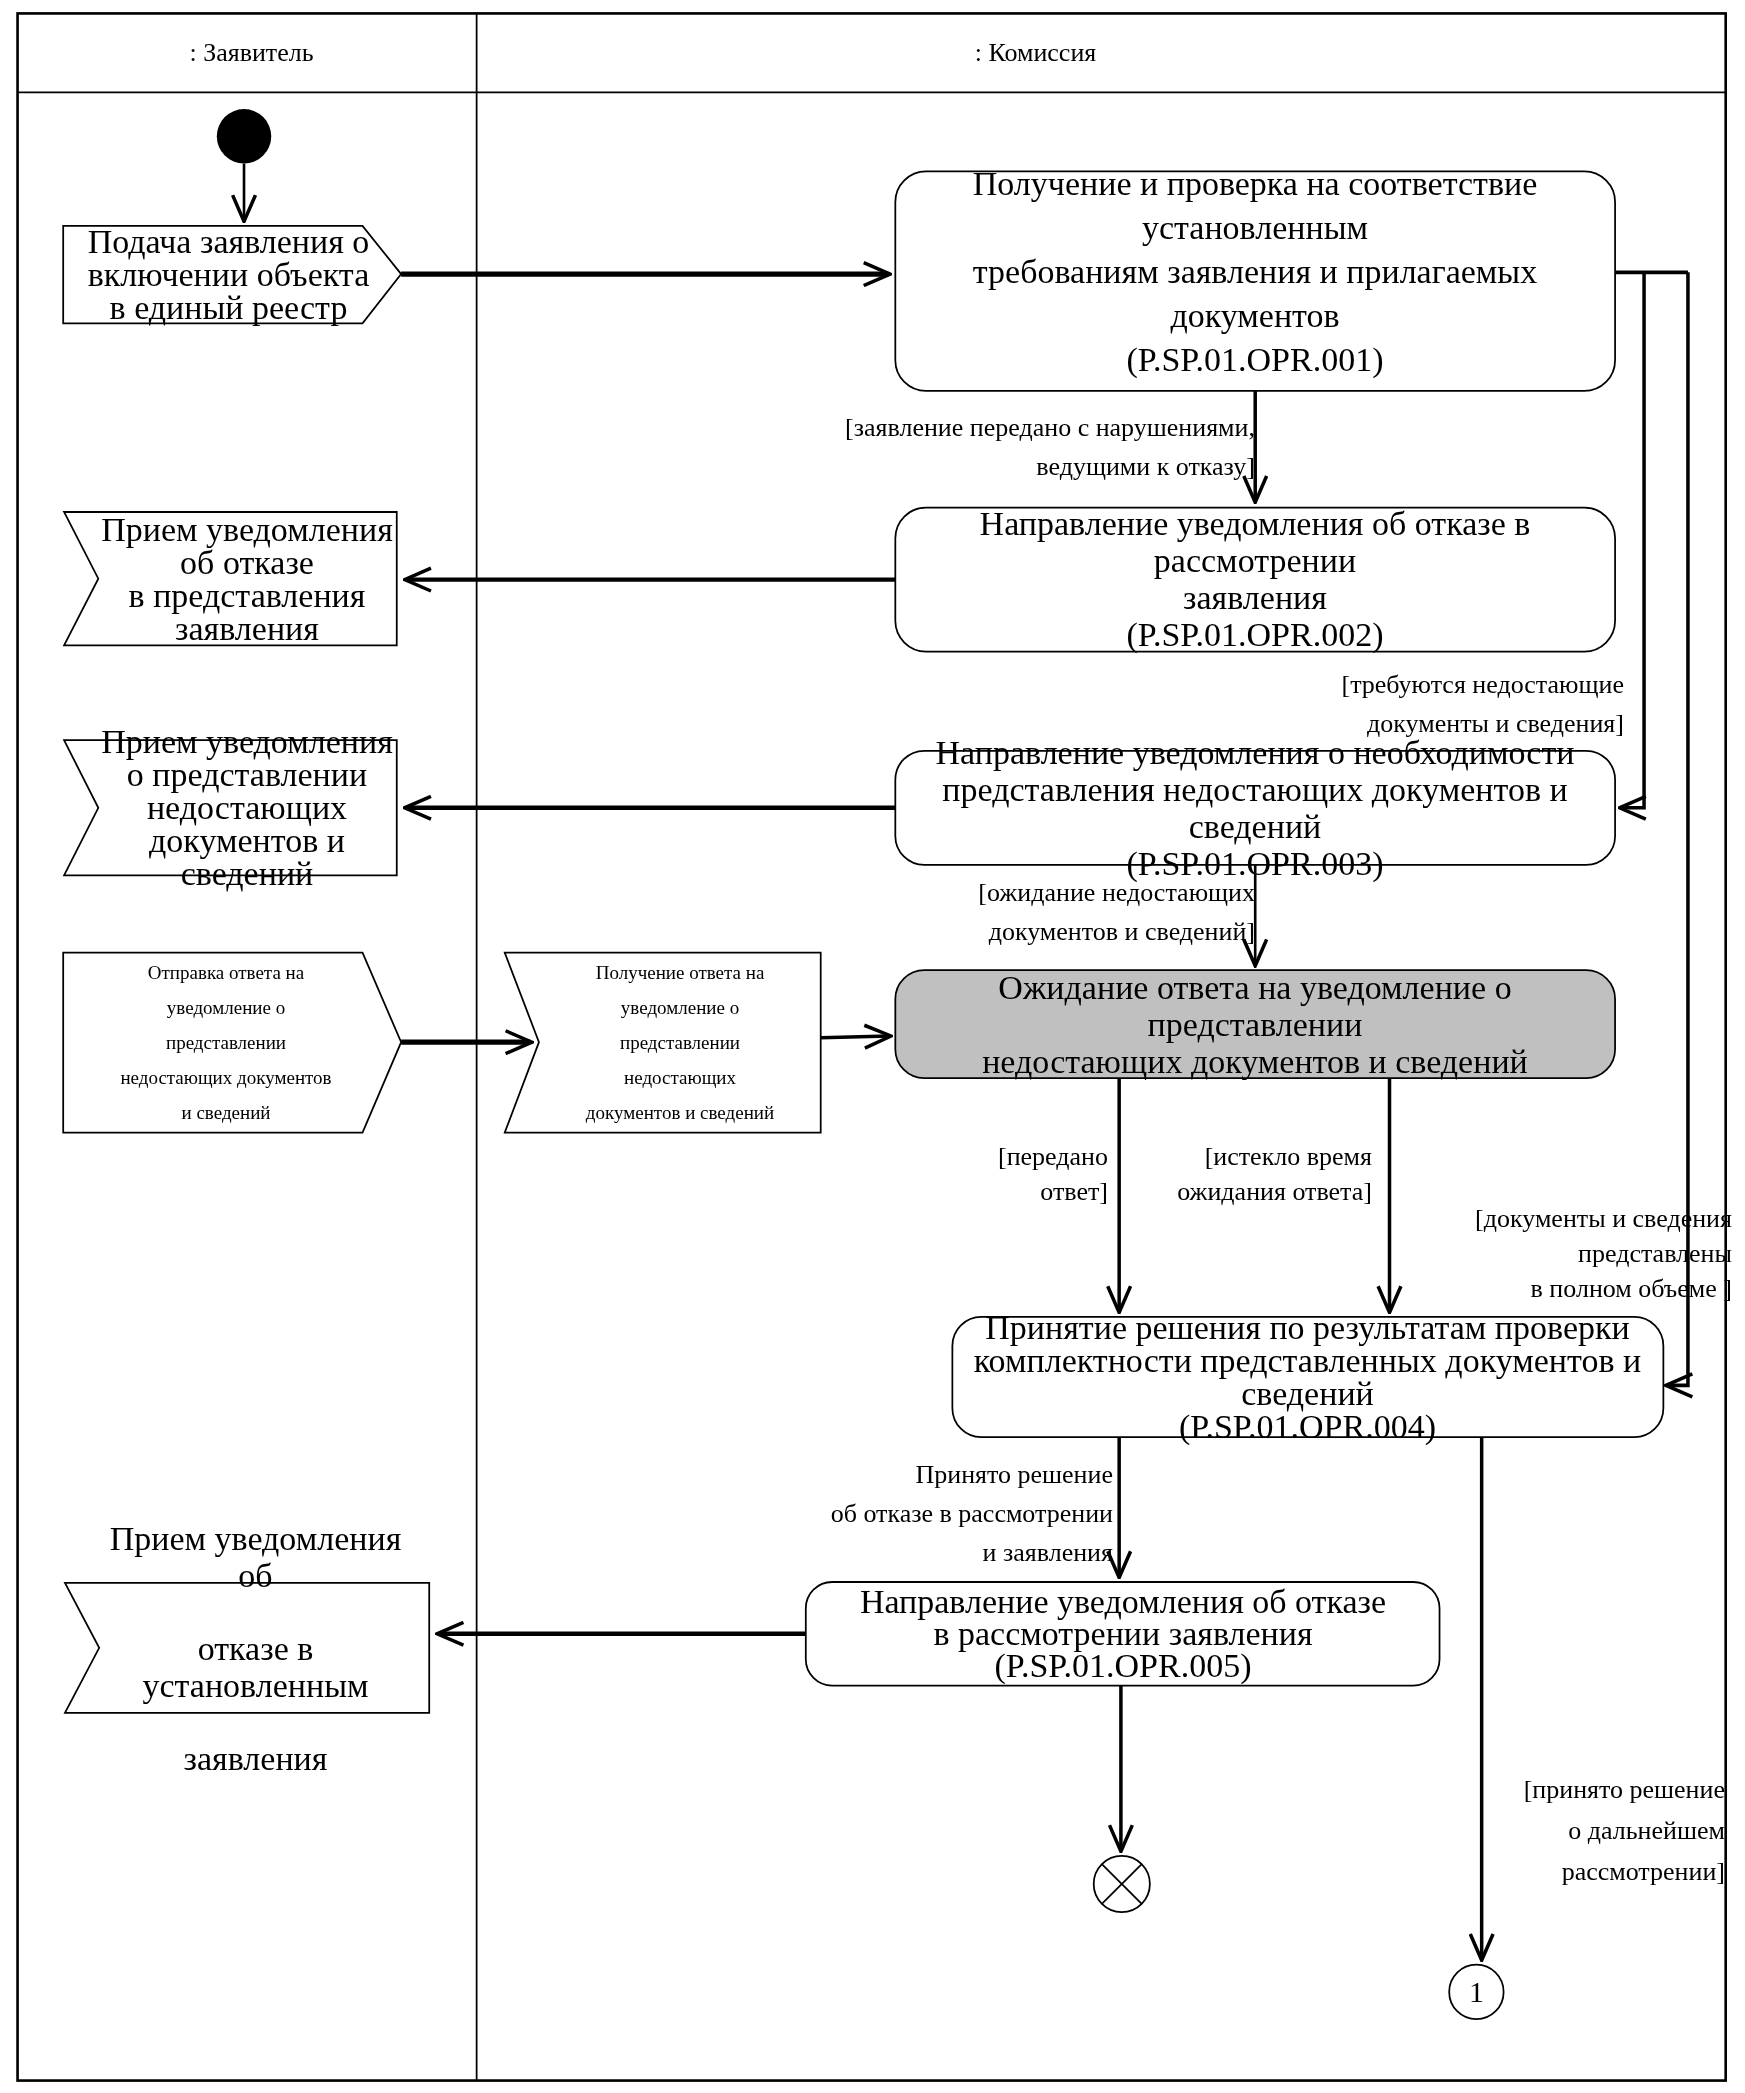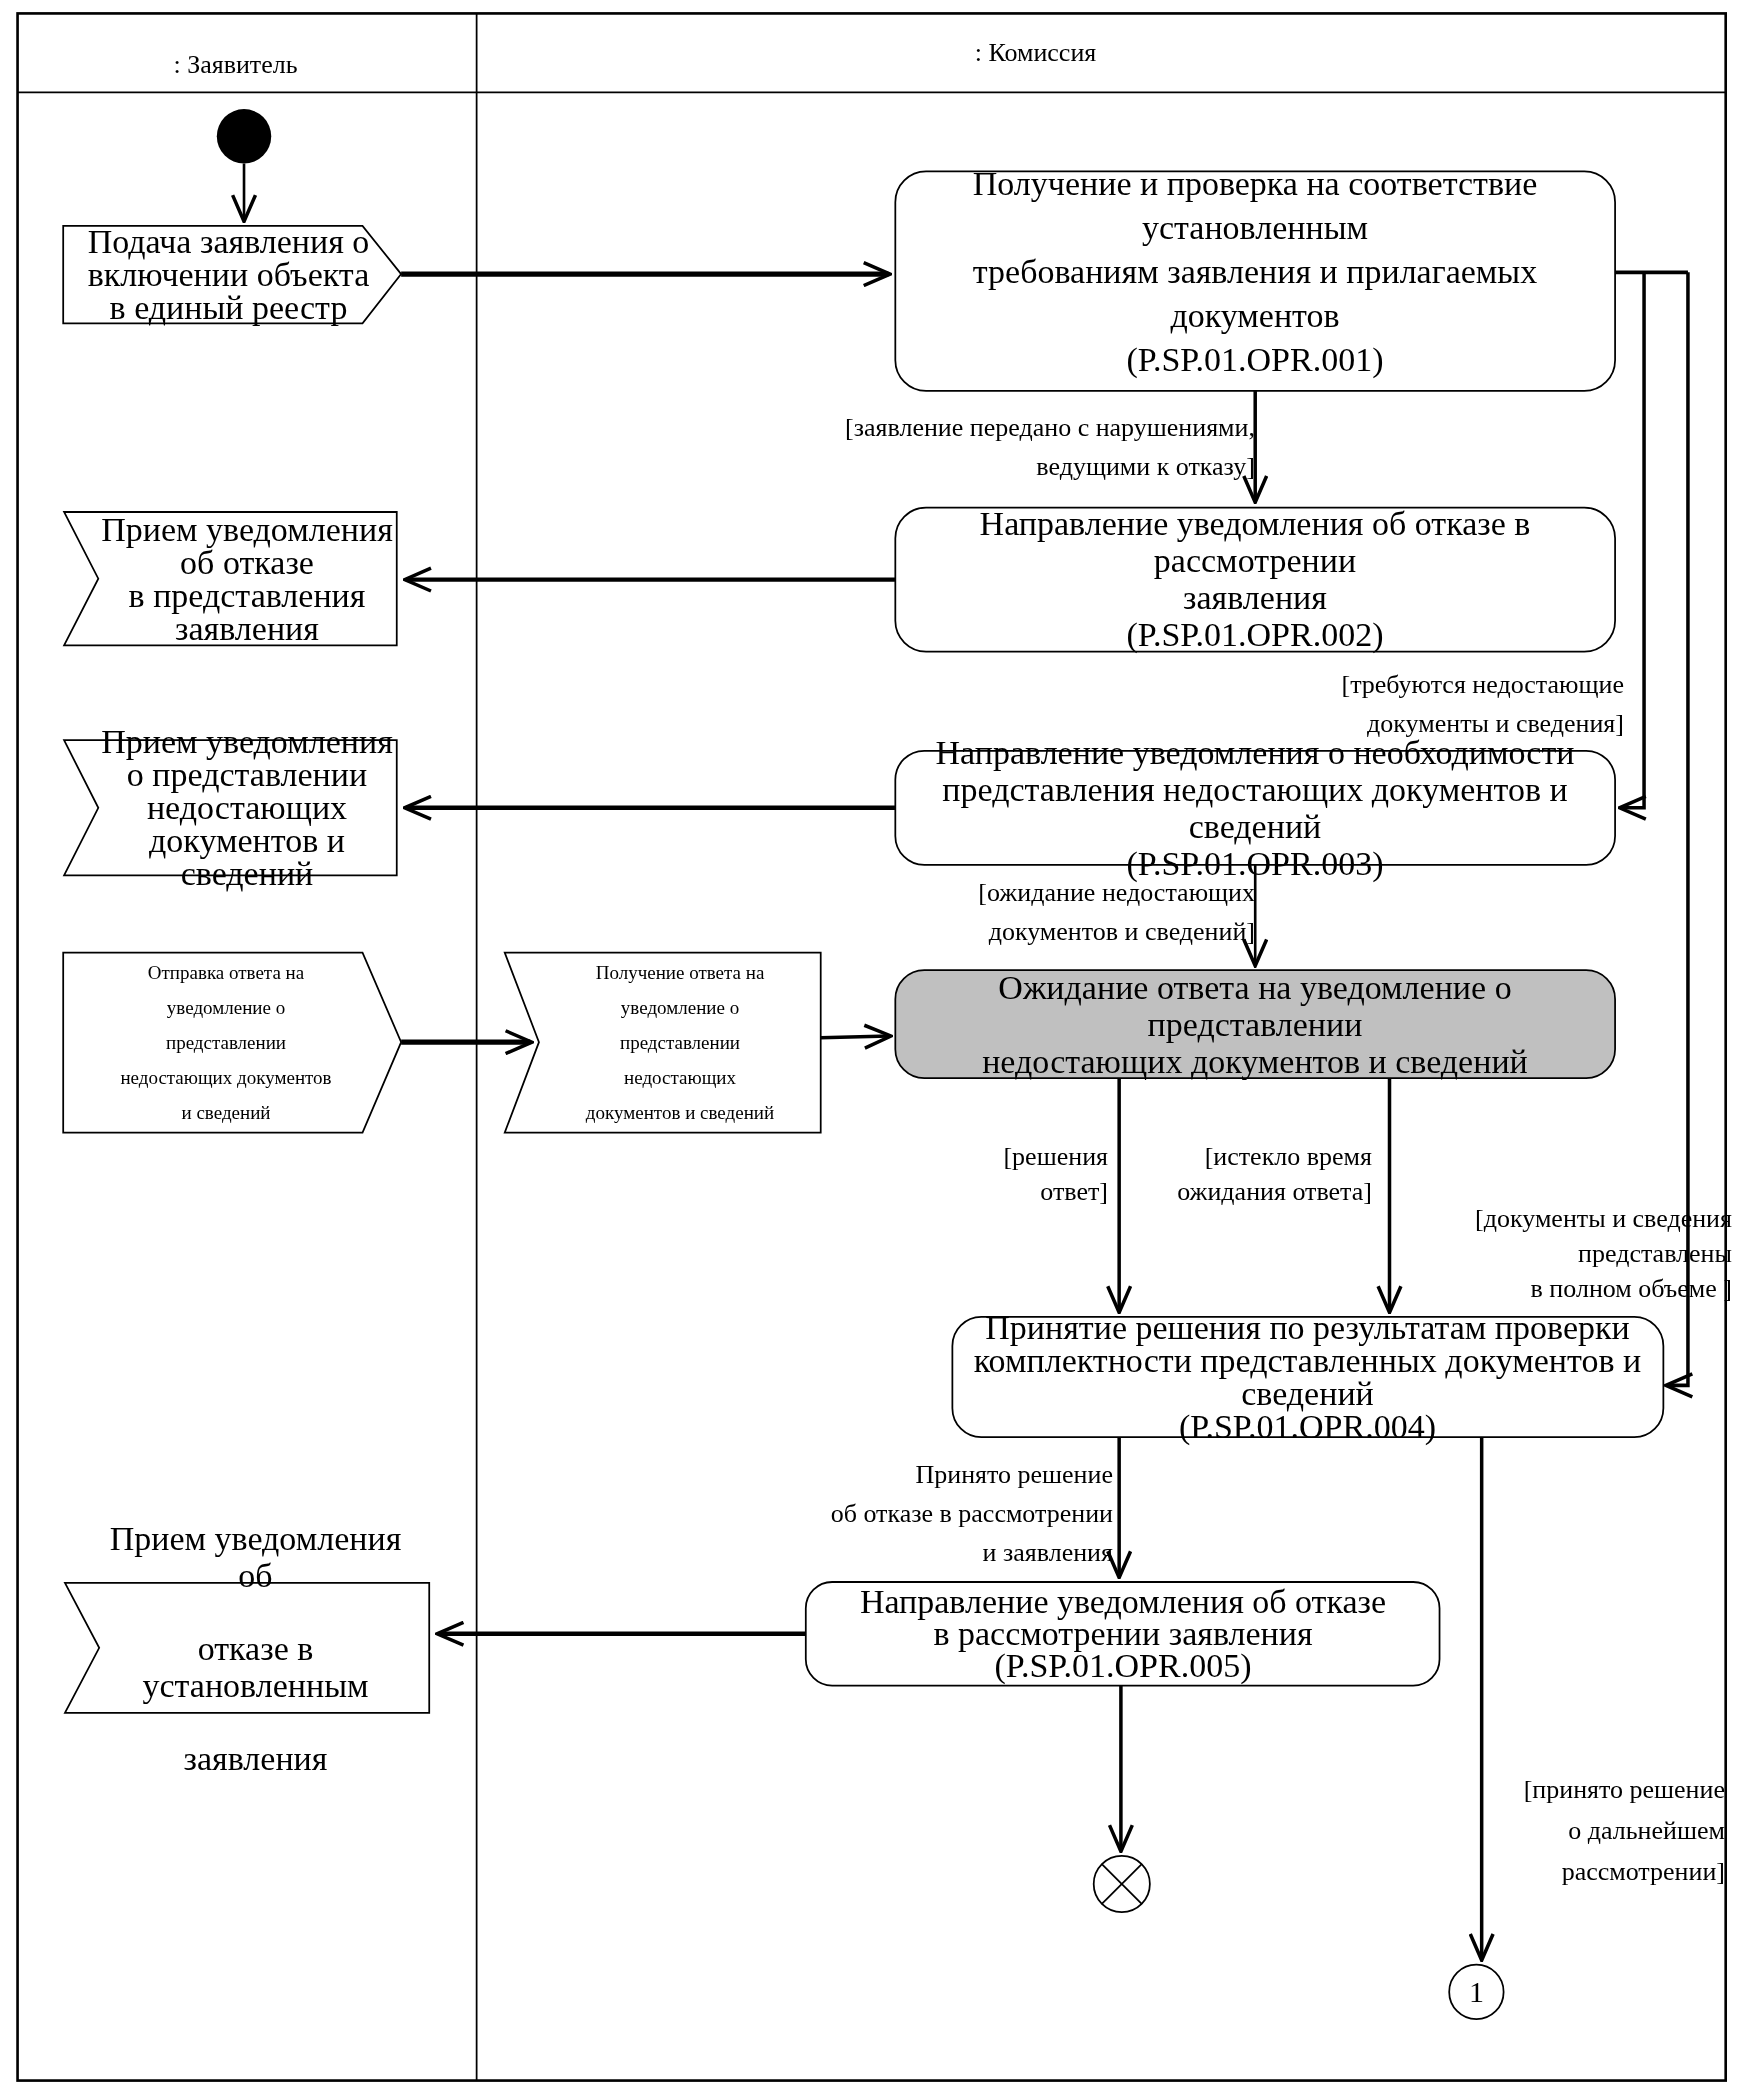--- a/index.html
+++ b/index.html
@@ -71,21 +71,21 @@
     <line x1="457" y1="1187" x2="604" y2="1187" stroke="#000" stroke-width="6" marker-end="url(#arr)"></line>
     <line x1="935" y1="1182" x2="1013" y2="1180" stroke="#000" stroke-width="4" marker-end="url(#arr)"></line>
     <line x1="1275" y1="1228" x2="1275" y2="1493" stroke="#000" stroke-width="4" marker-end="url(#arr)"></line>
     <line x1="1583" y1="1228" x2="1583" y2="1493" stroke="#000" stroke-width="4" marker-end="url(#arr)"></line>
     <line x1="1275" y1="1637" x2="1275" y2="1795" stroke="#000" stroke-width="4" marker-end="url(#arr)"></line>
     <line x1="1688" y1="1637" x2="1688" y2="2231" stroke="#000" stroke-width="4" marker-end="url(#arr)"></line>
     <line x1="918" y1="1861" x2="500" y2="1861" stroke="#000" stroke-width="5" marker-end="url(#arr)"></line>
     <line x1="1277" y1="1920" x2="1277" y2="2107" stroke="#000" stroke-width="4" marker-end="url(#arr)"></line>
   </svg>
 
-  <div class="t hdr" style="left:60px;top:37px;width:351px;margin-top:12px;">: Заявитель</div>
+  <div class="t hdr" style="left:76px;top:37px;width:351px;">: Заявитель</div>
   <div class="t hdr" style="left:860px;top:37px;width:351px;">: Комиссия</div>
 
   <div class="node-text fs30 lh38" style="left:68px;top:226px;width:321px;height:97px;">
     <div>Подача заявления о</div>
     <div>включении объекта</div>
     <div>в единый реестр</div>
   </div>
 
   <div class="node-text fs30 lh50" style="left:904px;top:180px;width:702px;height:184px;">
     <div>Получение и проверка на соответствие установленным</div>
@@ -169,21 +169,21 @@
     <div>[требуются недостающие</div>
     <div>документы и сведения]</div>
   </div>
 
   <div class="guard" style="left:895px;top:873px;width:360px;">
     <div>[ожидание недостающих</div>
     <div>документов и сведений]</div>
   </div>
 
   <div class="guard lh40" style="left:932px;top:1139px;width:176px;">
-    <div>[решения</div>
+    <div>[передано</div>
     <div>ответ]</div>
   </div>
 
   <div class="guard lh40" style="left:1109px;top:1139px;width:263px;">
     <div>[истекло время</div>
     <div>ожидания ответа]</div>
   </div>
 
   <div class="guard lh40" style="left:1412px;top:1201px;width:320px;">
     <div>[документы и сведения</div>

